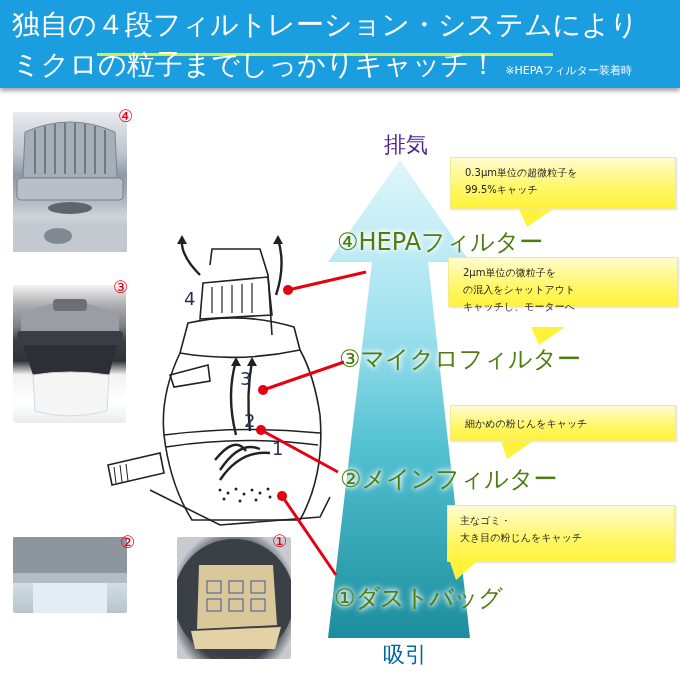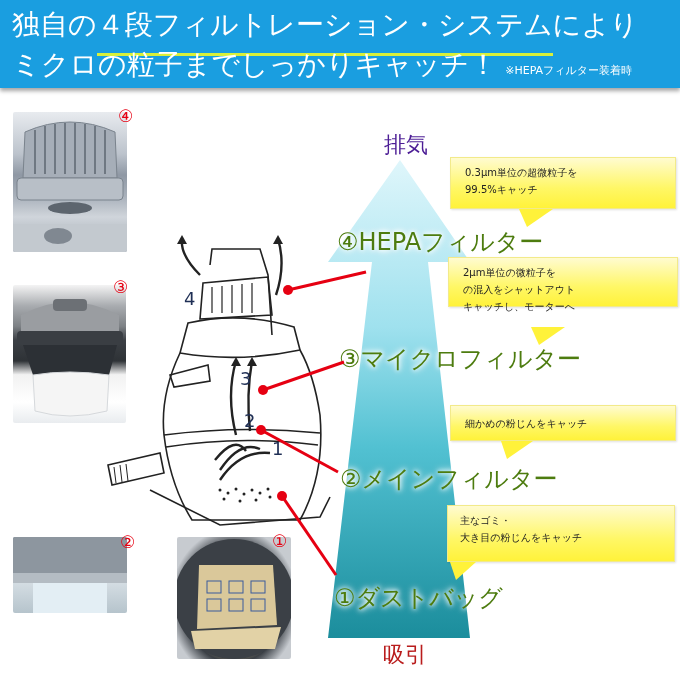--- a/index.html
+++ b/index.html
@@ -21,21 +21,21 @@
         background: linear-gradient(180deg, #f4f4f4 0%, #a9acb0 15%, #7d8185 30%, #3c4045 40%, #2e3236 55%, #f2f2f2 65%, #ffffff 85%, #e9ecef 100%); }
   .p2 { left: 13px; top: 537px; width: 114px; height: 76px;
         background: linear-gradient(180deg, #7f8a96 0%, #c9cfd4 30%, #9aa4ad 45%, #d4dde3 60%, #b6c4cc 100%); }
   .p1 { left: 177px; top: 537px; width: 114px; height: 122px;
         background: radial-gradient(ellipse at 50% 55%, #d9c79a 0%, #cdb98a 40%, #3a3f45 62%, #c7cbd0 80%); }
 
   .pillar { position: absolute; left: 320px; top: 160px; width: 160px; height: 480px; }
   .pillar svg { width: 100%; height: 100%; }
 
   .lbl-top { position: absolute; left: 384px; top: 130px; font-size: 22px; color: #4c1d95; }
-  .lbl-bot { position: absolute; left: 383px; top: 640px; font-size: 22px; color: #b91c1c; }
+  .lbl-bot { position: absolute; left: 383px; top: 640px; font-size: 22px; color: #0369a1; }
 
   .stage { position: absolute; color: #4d7c0f; font-size: 24px; white-space: nowrap;
            text-shadow: 0 0 4px #fff, 0 0 6px #fff, 0 0 8px #fff; }
   .s4 { left: 337px; top: 226px; }
   .s3 { left: 339px; top: 343px; }
   .s2 { left: 340px; top: 463px; }
   .s1 { left: 334px; top: 582px; }
 
   .bubble { position: absolute; background: linear-gradient(180deg, #fffbd0 0%, #fff766 60%, #fff23a 100%);
             border: 1px solid #f2ea8a; color: #222; font-size: 10px; line-height: 17px; padding: 6px 10px;

